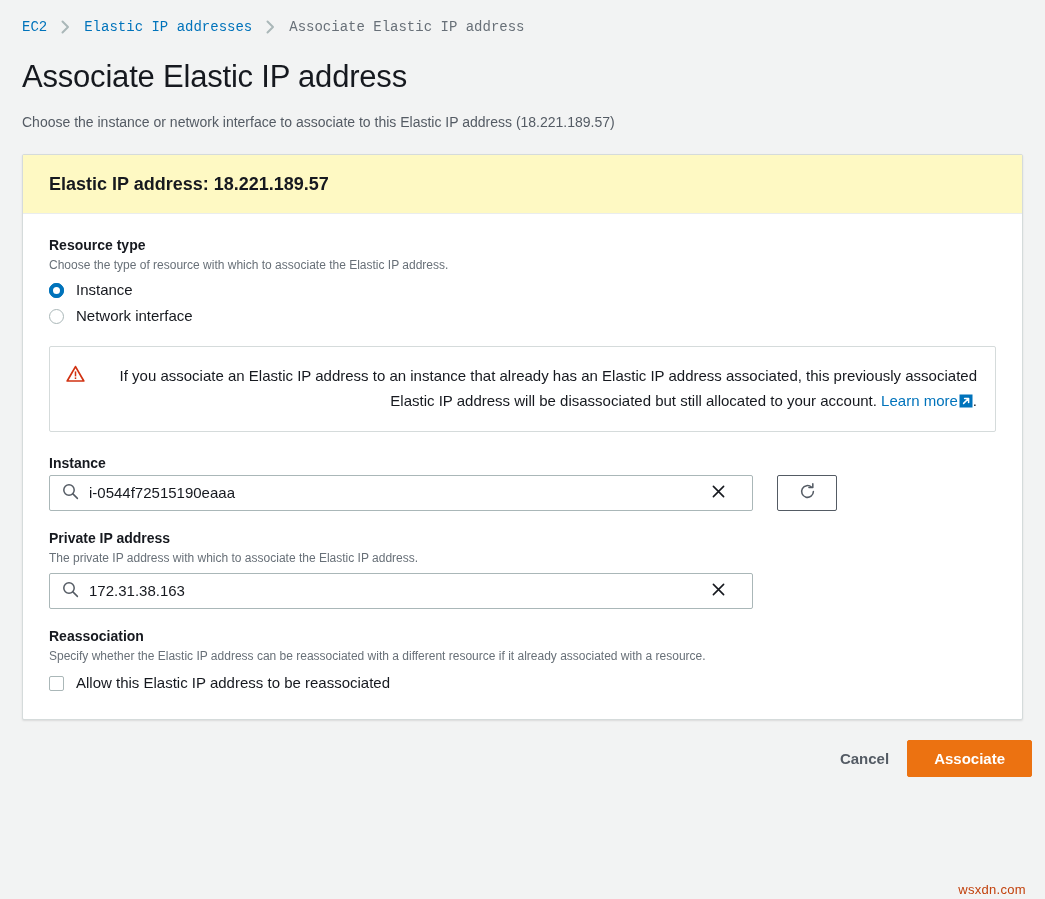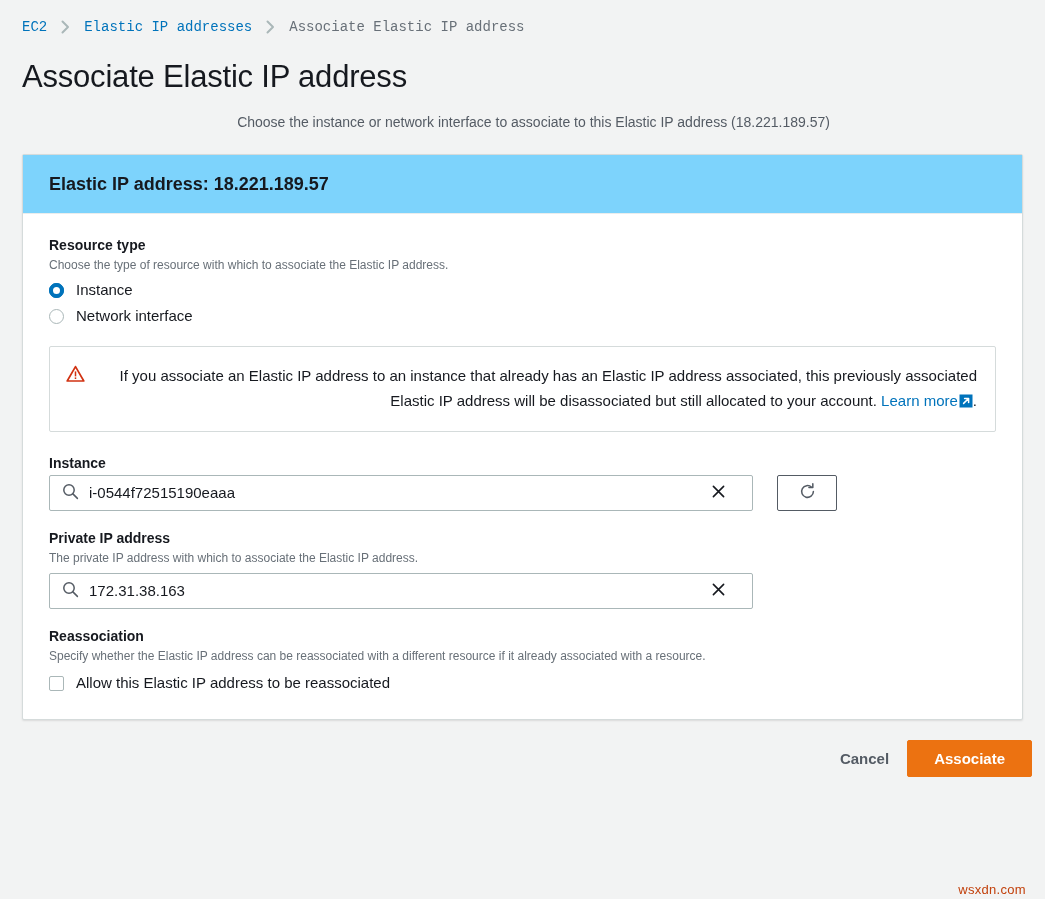--- a/index.html
+++ b/index.html
@@ -49,33 +49,32 @@
     line-height: 38px;
     font-weight: 400;
     color: #16191f;
     letter-spacing: -0.2px;
   }
   .page-desc {
     margin: 16px 0 0 22px;
     font-size: 14px;
     line-height: 20px;
     color: #545b64;
-    text-align: center;
   }
 
   
   .card {
     margin: 22px 22px 0 22px;
     background: #ffffff;
     border: 1px solid #d5dbdb;
     border-radius: 2px;
     box-shadow: 0 1px 2px rgba(0,0,0,0.10);
   }
   .card-header {
-    background: #7dd3fc;
+    background: #fef9c3;
     border-bottom: 1px solid #eaeded;
     padding: 18px 26px 18px 26px;
   }
   .card-header h2 {
     margin: 0;
     font-size: 18px;
     line-height: 22px;
     font-weight: 700;
     color: #16191f;
   }

